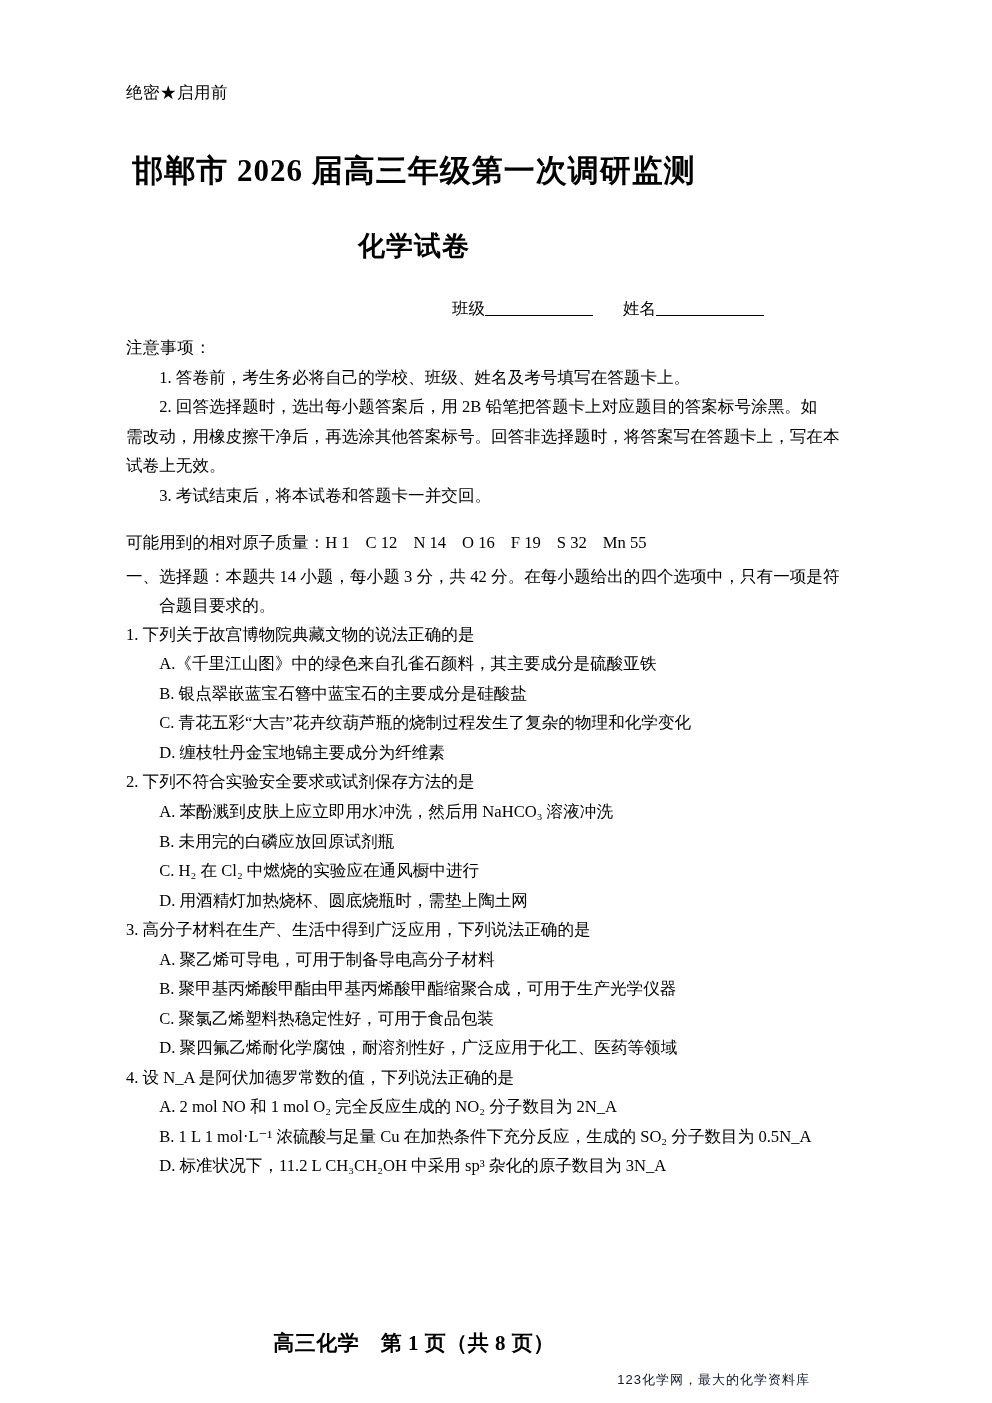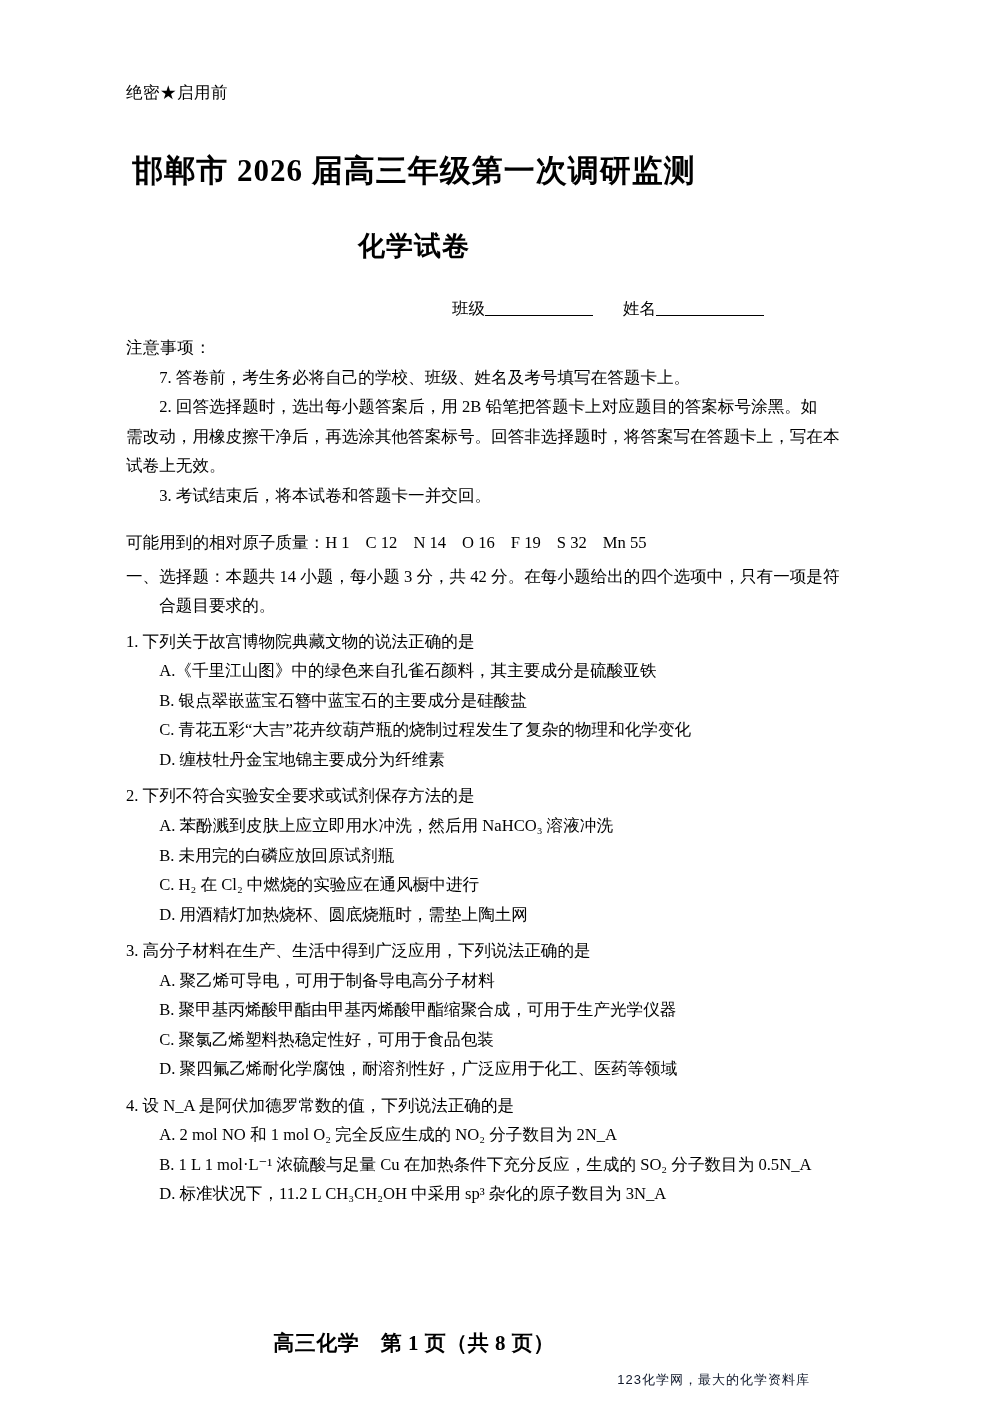--- a/index.html
+++ b/index.html
@@ -88,21 +88,20 @@
   .masses .sp { display:inline-block; width: 16px; }
   .section-head {
     margin-top: 4px;
     line-height: 1.75;
   }
   .section-head .ind {
     display: block;
     text-indent: 2em;
   }
   .q {
-    margin-top: 7px;
   }
   .q-stem {
     text-indent: 0;
   }
   .opt {
     text-indent: 2em;
   }
   .footer {
     position: absolute;
     left: 0; right: 0;
@@ -133,21 +132,21 @@
   <div class="title-sub">化学试卷</div>
 
   <div class="fields">
     <span class="fld"><span>班级</span><span class="blank"></span></span>
     <span class="fld"><span>姓名</span><span class="blank"></span></span>
   </div>
 
   <div class="body-block">
 
     <div class="notice-title">注意事项：</div>
-    <div class="notice-item">7. 答卷前，考生务必将自己的学校、班级、姓名及考号填写在答题卡上。</div>
+    <div class="notice-item">1. 答卷前，考生务必将自己的学校、班级、姓名及考号填写在答题卡上。</div>
     <div class="notice-item">2. 回答选择题时，选出每小题答案后，用 2B 铅笔把答题卡上对应题目的答案标号涂黑。如</div>
     <div class="notice-item cont">需改动，用橡皮擦干净后，再选涂其他答案标号。回答非选择题时，将答案写在答题卡上，写在本</div>
     <div class="notice-item cont">试卷上无效。</div>
     <div class="notice-item">3. 考试结束后，将本试卷和答题卡一并交回。</div>
 
     <div class="masses">
       <span>可能用到的相对原子质量：</span><span>H 1</span><span class="sp"></span><span>C 12</span><span class="sp"></span><span>N 14</span><span class="sp"></span><span>O 16</span><span class="sp"></span><span>F 19</span><span class="sp"></span><span>S 32</span><span class="sp"></span><span>Mn 55</span>
     </div>
 
     <div class="section-head">

